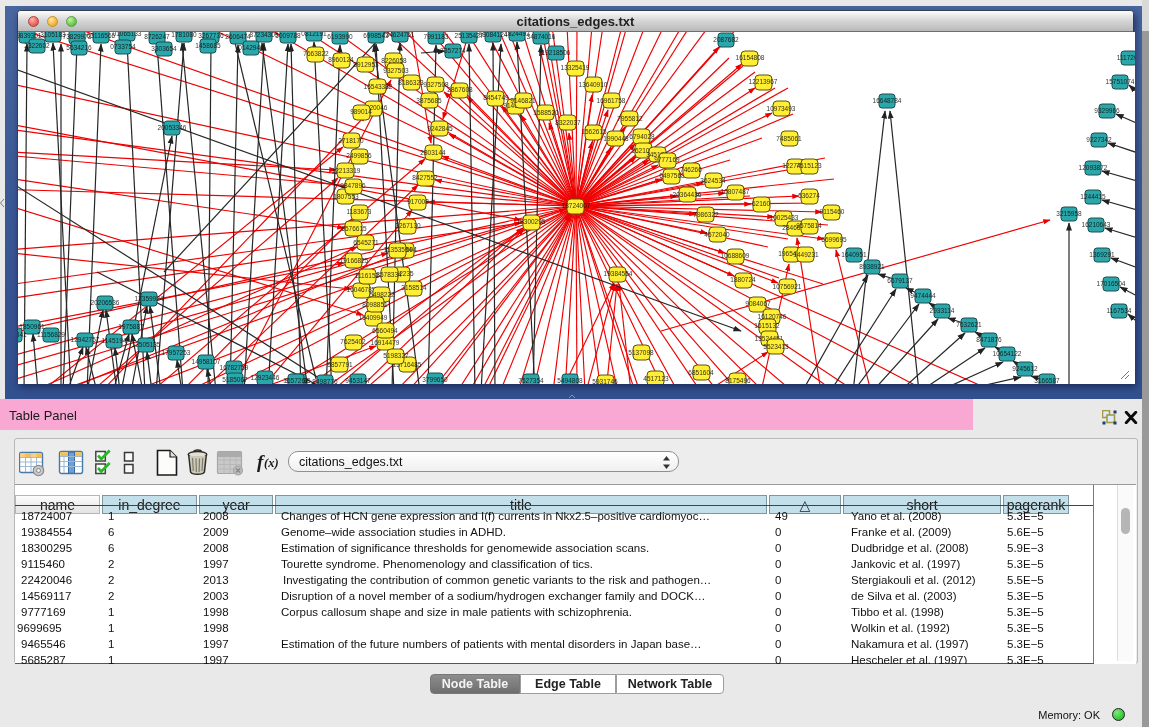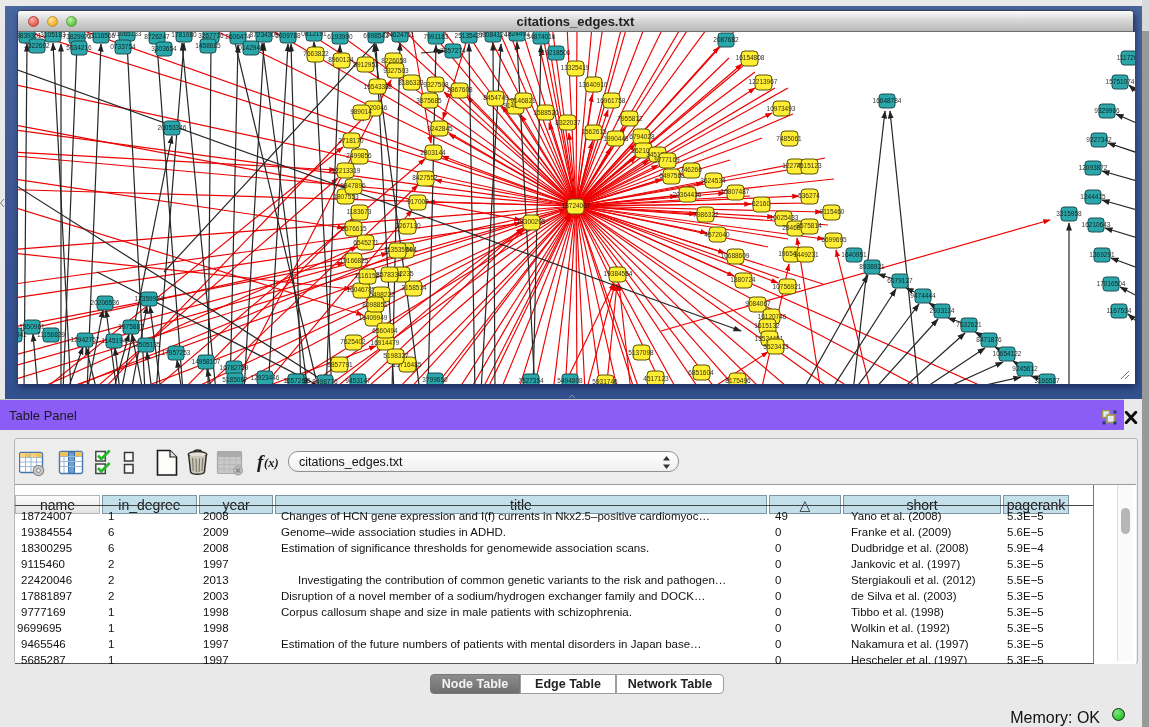--- a/index.html
+++ b/index.html
@@ -5,36 +5,36 @@
 #app{position:relative;width:1149px;height:727px}
 #desktop{position:absolute;left:5px;top:6px;width:1137px;height:393px;background:linear-gradient(#49679f,#3a5694 55%,#32508e)}
 #netwin{position:absolute;left:12px;top:4px;width:1117px;height:374px;border:1px solid #33404f;border-radius:4px 4px 0 0;box-shadow:2px 3px 7px rgba(5,15,45,.55);background:#fff}
 #titlebar{position:absolute;left:0;top:0;width:100%;height:21px;background:linear-gradient(#fdfdfd,#d8d8d8 45%,#b9b9b9);border-bottom:1px solid #6e6e6e;border-radius:3px 3px 0 0}
 #titlebar .t{position:absolute;left:0;right:0;top:3px;text-align:center;font-size:13px;font-weight:bold;color:#222}
 .tl{position:absolute;top:5px;width:11px;height:11px;border-radius:50%}
 svg line.r{stroke:#ee0000;stroke-width:1.15}
 svg line.b{stroke:#262626;stroke-width:1.2}
 svg text.nl{font-size:6.5px;fill:#111;fill-opacity:0.88;text-anchor:middle;font-family:"Liberation Sans",sans-serif}
 #tp{position:absolute;left:0;top:399px;width:1149px;height:328px;background:#e9e9e9}
-#tph{position:absolute;left:0;top:0;width:1124px;height:31px;background:#8b5cf6;border-top:1px solid #c6c6c6}
+#tph{position:absolute;left:0;top:0;width:973px;height:31px;background:#f9a8d4;border-top:1px solid #c6c6c6}
 #tph .t{position:absolute;left:9px;top:8px;font-size:13px;color:#1a1a1a}
 #panel{position:absolute;left:14px;top:39px;width:1124px;height:226px;background:#ededed;border:1px solid #b8b8b8;border-radius:3px}
 #tablewrap{position:absolute;left:0px;top:45px;width:1121px;height:180px;background:#fff;border-top:1px solid #9a9a9a;overflow:hidden}
 .hc{position:absolute;top:10px;height:19px;font-size:14px;color:#1d1d1d;text-align:center;line-height:19px;border:1px solid #7d96a2;overflow:hidden}
 .hb{background:#c3dfe9}
 .hg{background:linear-gradient(#fcfcfc,#e3e3e3);border:1px solid #b5b5b5}
 #thdrline{position:absolute;left:0;top:20px;width:1078px;height:1px;background:#444}
 .trow{position:absolute;left:0px;width:1095px;height:16px;font-size:11.5px;color:#111}
 .trow span{position:absolute;top:1px;white-space:nowrap}
 #vsb{position:absolute;left:1102px;top:46px;width:16px;height:176px;background:#fafafa;border-left:1px solid #ddd}
 #vsb .th{position:absolute;left:3px;top:23px;width:9px;height:26px;border-radius:5px;background:#b6b6b6}
 #tabs{position:absolute;left:430px;top:275px;height:20px;font-size:12.5px;font-weight:bold}
 #tabs .b{position:absolute;top:0;height:20px;line-height:19px;text-align:center;border:1px solid #9d9d9d;background:#fff;color:#222}
 #tabs .sel{background:linear-gradient(#8d8d8d,#6e6e6e);color:#f4f4f4;border-color:#787878}
-#mem{position:absolute;right:49px;top:310px;font-size:16px;color:#111}
+#mem{position:absolute;right:49px;top:310px;font-size:11px;color:#111}
 #memdot{position:absolute;right:24px;top:309px;width:13px;height:13px;border-radius:50%;background:radial-gradient(circle at 35% 30%,#7fe87f,#2dc52d 70%);border:1px solid #222}
 #rightstrip{position:absolute;right:0;top:0;width:7px;height:727px;background:#999}
 #rightstrip .top{position:absolute;left:0;top:0;width:7px;height:31px;background:#d9d9d9}
 </style></head>
 <body>
 <div id="app">
 <div id="desktop">
  <div id="netwin">
   <div id="titlebar">
     <div class="tl" style="left:10px;background:radial-gradient(circle at 35% 30%,#ffb3ad,#ec6d62 55%,#d33e30);border:1px solid #b23f38"></div>
@@ -740,41 +740,42 @@
             <span style="left:836px">Franke et al. (2009)</span>
             <span style="left:992px">5.6E−5</span>
           </div>
 <div class="trow" style="top:56px">
             <span style="left:6px">18300295</span>
             <span style="left:93px">6</span>
             <span style="left:188px">2008</span>
             <span style="left:266px">Estimation of significance thresholds for genomewide association scans.</span>
             <span style="left:760px">0</span>
             <span style="left:836px">Dudbridge et al. (2008)</span>
-            <span style="left:992px">5.9E−4</span>
+            <span style="left:992px">5.9E−3</span>
           </div>
 <div class="trow" style="top:72px">
             <span style="left:6px">9115460</span>
             <span style="left:93px">2</span>
             <span style="left:188px">1997</span>
+            <span style="left:266px">Tourette syndrome. Phenomenology and classification of tics.</span>
             <span style="left:760px">0</span>
             <span style="left:836px">Jankovic et al. (1997)</span>
             <span style="left:992px">5.3E−5</span>
           </div>
 <div class="trow" style="top:88px">
             <span style="left:6px">22420046</span>
             <span style="left:93px">2</span>
             <span style="left:188px">2013</span>
-            <span style="left:283px">Investigating the contribution of common genetic variants to the risk and pathogen…</span>
+            <span style="left:268px">Investigating the contribution of common genetic variants to the risk and pathogen…</span>
             <span style="left:760px">0</span>
             <span style="left:836px">Stergiakouli et al. (2012)</span>
             <span style="left:992px">5.5E−5</span>
           </div>
 <div class="trow" style="top:104px">
-            <span style="left:6px">17881897</span>
+            <span style="left:6px">14569117</span>
             <span style="left:93px">2</span>
             <span style="left:188px">2003</span>
             <span style="left:266px">Disruption of a novel member of a sodium/hydrogen exchanger family and DOCK…</span>
             <span style="left:760px">0</span>
             <span style="left:836px">de Silva et al. (2003)</span>
             <span style="left:992px">5.3E−5</span>
           </div>
 <div class="trow" style="top:120px">
             <span style="left:6px">9777169</span>
             <span style="left:93px">1</span>

